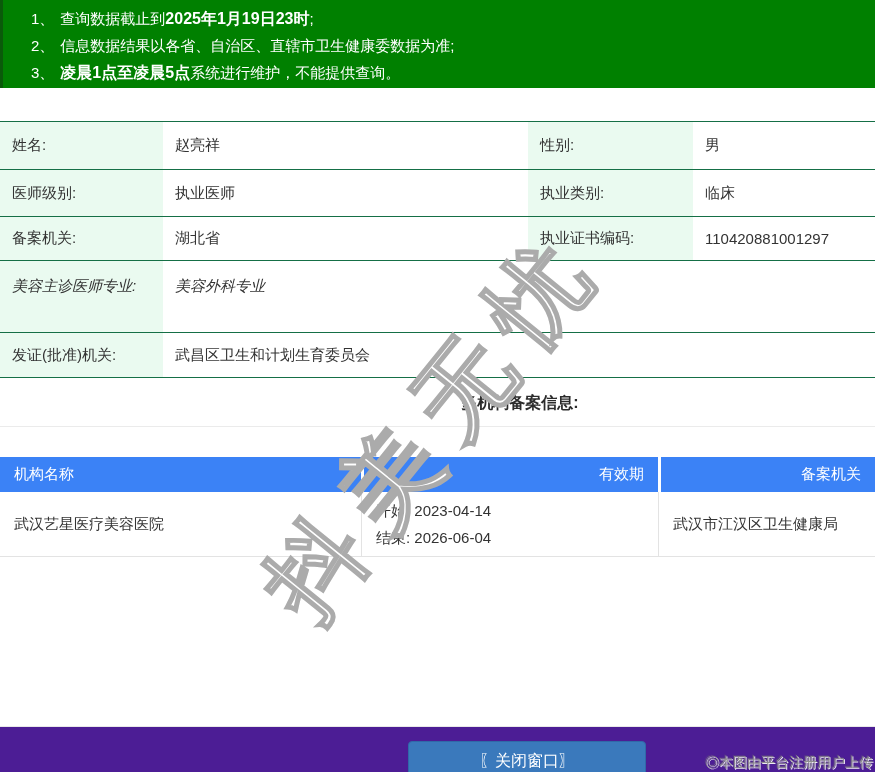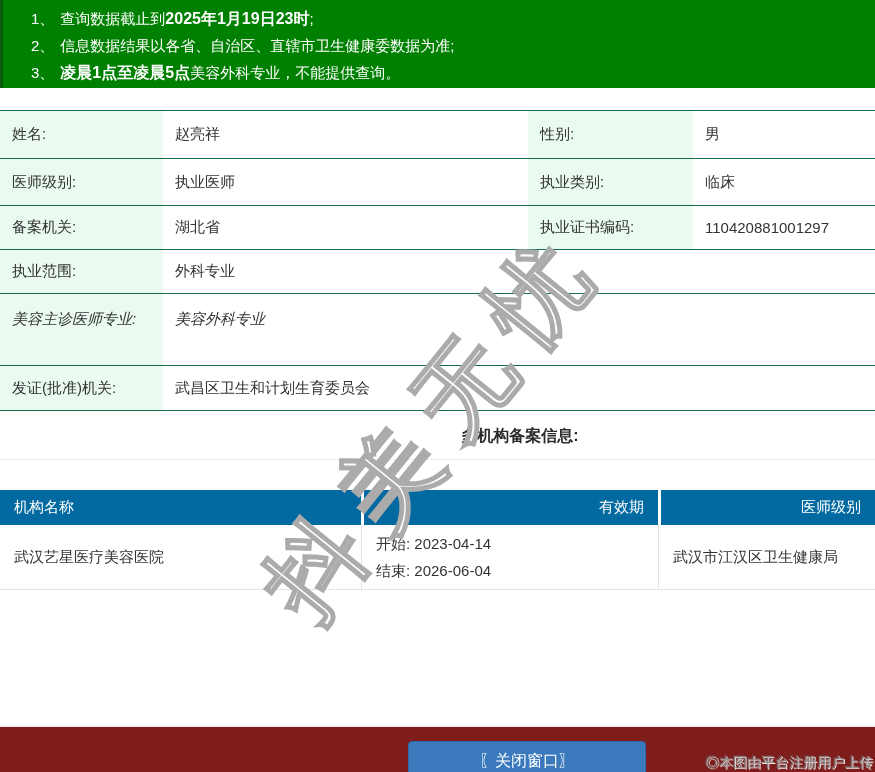--- a/index.html
+++ b/index.html
@@ -20,21 +20,21 @@
     color:#ffffff;
     font-size:15px;
     padding:5px 10px 12px 28px;
   }
   .banner .line { line-height:27px; white-space:nowrap; }
   .banner .num { margin-right:6px; }
   .banner b { font-weight:bold; font-size:16px; }
 
   
   table.info {
-    width:875px; margin-top:22px;
+    width:875px; margin-top:33px;
     border-collapse:collapse; table-layout:fixed;
     font-size:15px;
     border-top:1px solid #156f46;
   }
   table.info td {
     border-bottom:1px solid #156f46;
     padding:0 12px;
     vertical-align:middle;
     overflow:hidden;
   }
@@ -50,40 +50,40 @@
     border-bottom:1px solid #ebebeb;
   }
 
   
   table.filing {
     width:875px; margin-top:30px;
     border-collapse:separate; border-spacing:0;
     table-layout:fixed; font-size:15px;
   }
   table.filing th {
-    background:#0369a1; color:#ffffff;
+    background:#3b82f6; color:#ffffff;
     font-weight:normal; text-align:left;
     height:35px; padding:0 14px;
   }
   table.filing th + th { border-left:3px solid #ffffff;text-align:right; }
   table.filing td {
     height:64px;
     border-bottom:1px solid #e3e3e3;
     padding:0 14px;
     vertical-align:middle;
   }
   table.filing td + td { border-left:1px solid #e3e3e3; }
   .validity div { line-height:27px; }
 
   
   .footer {
     position:absolute; left:0; top:726px;
     width:875px; height:46px;
     border-top:1px solid #e9e9e9;
-    background:#7f1d1d;
+    background:#4c1d95;
   }
   .close-btn {
     position:absolute; left:408px; top:14px;
     width:238px; height:40px;
     background:#3a79bc; color:#ffffff;
     border:1px solid #3069a8; border-radius:4px;
     font-size:16px; font-family:inherit;
     cursor:pointer;
   }
   .upload-note {
@@ -110,21 +110,21 @@
 <body>
 
 <div class="banner">
   <div class="line">
     <span class="num">1、</span><span>查询数据截止到</span><b>2025年1月19日23时</b><span>;</span>
   </div>
   <div class="line">
     <span class="num">2、</span><span>信息数据结果以各省、自治区、直辖市卫生健康委数据为准;</span><b></b><span></span>
   </div>
   <div class="line">
-    <span class="num">3、</span><span></span><b>凌晨1点至凌晨5点</b><span>美容外科专业，不能提供查询。</span>
+    <span class="num">3、</span><span></span><b>凌晨1点至凌晨5点</b><span>系统进行维护，不能提供查询。</span>
   </div>
 </div>
 
 <table class="info">
   <colgroup>
       <col style="width:163px">
       <col style="width:365px">
       <col style="width:165px">
       <col style="width:182px">
     </colgroup>
@@ -140,24 +140,20 @@
     <td>执业医师</td>
     <td class="lbl">执业类别:</td>
     <td>临床</td>
   </tr>
   <tr style="height:44px">
     <td class="lbl">备案机关:</td>
     <td>湖北省</td>
     <td class="lbl">执业证书编码:</td>
     <td>110420881001297</td>
   </tr>
-  <tr style="height:44px">
-    <td class="lbl">执业范围:</td>
-    <td colspan="3">外科专业</td>
-  </tr>
   <tr style="height:72px" class="tall">
     <td class="lbl">美容主诊医师专业:</td>
     <td colspan="3">美容外科专业</td>
   </tr>
   <tr style="height:45px">
     <td class="lbl">发证(批准)机关:</td>
     <td colspan="3">武昌区卫生和计划生育委员会</td>
   </tr>
 </tbody>
   </table>
@@ -167,21 +163,21 @@
 <table class="filing">
   <colgroup>
       <col style="width:361px">
       <col style="width:297px">
       <col style="width:217px">
     </colgroup>
   <thead>
     <tr>
       <th>机构名称</th>
       <th>有效期</th>
-      <th>医师级别</th>
+      <th>备案机关</th>
     </tr>
   </thead>
   <tbody>
     <tr>
       <td>武汉艺星医疗美容医院</td>
       <td class="validity">
         <div>开始: 2023-04-14</div>
         <div>结束: 2026-06-04</div>
       </td>
       <td>武汉市江汉区卫生健康局</td>

